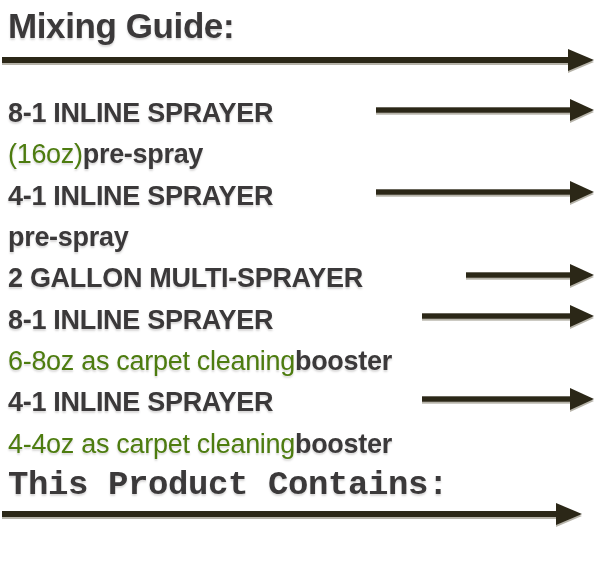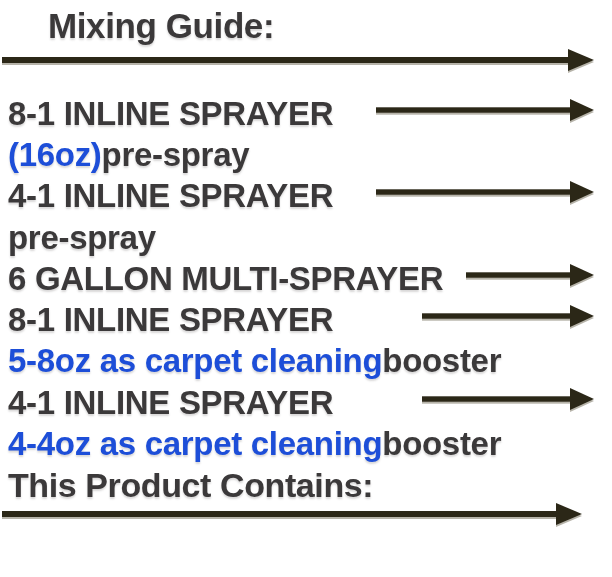--- a/index.html
+++ b/index.html
@@ -26,33 +26,33 @@
     display: flex;
     align-items: center;
     white-space: nowrap;
   }
   .title-row { height: 44px; }
   .title-row h1 {
     font-size: 35px;
     font-weight: 700;
     letter-spacing: -0.4px;
     text-shadow: 0 2px 2px rgba(80,78,79,0.22);
-    margin-left: 40px;
   }
   .footer-row b {
     font-size: 34px;
     letter-spacing: -0.4px;
+    font-family: Liberation Mono, monospace;
   }
   .txt {
-    font-size: 33px;
+    font-size: 27px;
     letter-spacing: -0.3px;
     text-shadow: 0 2px 2px rgba(80,78,79,0.22);
   }
   .bold { font-weight: 700; }
-  .reg  { font-weight: 700; color: #1d4ed8; }
+  .reg  { font-weight: 400; color: #4d7c0f; }
   .arrow-top-row { height: 46px; display: block; }
   .arrow-top-row svg { display: block; margin: -1px 0 0 -6px; }
   .arrow-bottom-row { display: block; height: 30px; }
   .arrow-bottom-row svg { display: block; margin: -5px 0 0 -6px; }
   svg.arrow { fill: var(--arrow); filter: drop-shadow(0 2px 0.6px rgba(122,117,98,0.55)); }
   .inline-arrow { margin-left: auto; flex: none; position: relative; top: -4px; }
 </style>
 </head>
 <body>
 
@@ -86,36 +86,36 @@
     <svg class="arrow inline-arrow" width="218" height="26" viewBox="0 0 218 26">
       <rect x="0" y="10.3" width="198" height="5.4"></rect>
       <polygon points="194,2 218,13 194,24"></polygon>
     </svg>
   </div>
   <div class="row">
       <span class="txt bold">pre-spray</span>
   </div>
 
   <div class="row">
-    <span class="txt bold">6 GALLON MULTI-SPRAYER</span>
+    <span class="txt bold">2 GALLON MULTI-SPRAYER</span>
     <svg class="arrow inline-arrow" width="128" height="26" viewBox="0 0 128 26">
       <rect x="0" y="10.3" width="108" height="5.4"></rect>
       <polygon points="104,2 128,13 104,24"></polygon>
     </svg>
   </div>
 
   <div class="row">
     <span class="txt bold">8-1 INLINE SPRAYER</span>
     <svg class="arrow inline-arrow" width="172" height="26" viewBox="0 0 172 26">
       <rect x="0" y="10.3" width="152" height="5.4"></rect>
       <polygon points="148,2 172,13 148,24"></polygon>
     </svg>
   </div>
   <div class="row">
-    <span class="txt reg">5-8oz as carpet cleaning </span>
+    <span class="txt reg">6-8oz as carpet cleaning </span>
       <span class="txt bold">booster</span>
   </div>
 
   <div class="row">
     <span class="txt bold">4-1 INLINE SPRAYER</span>
     <svg class="arrow inline-arrow" width="172" height="26" viewBox="0 0 172 26">
       <rect x="0" y="10.3" width="152" height="5.4"></rect>
       <polygon points="148,2 172,13 148,24"></polygon>
     </svg>
   </div>

